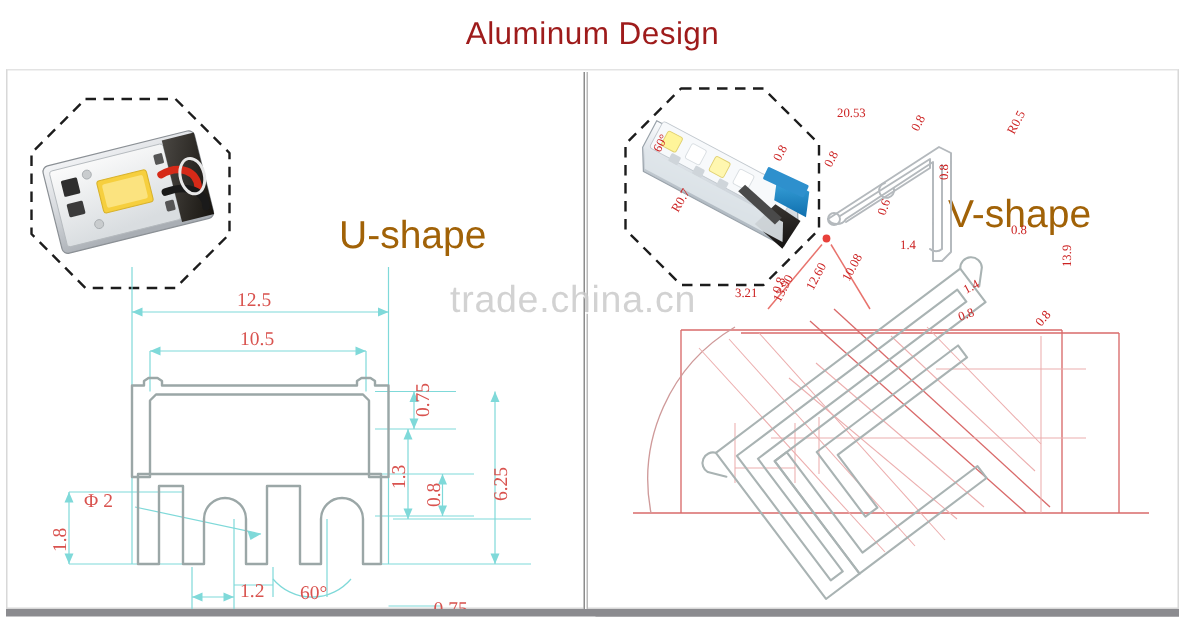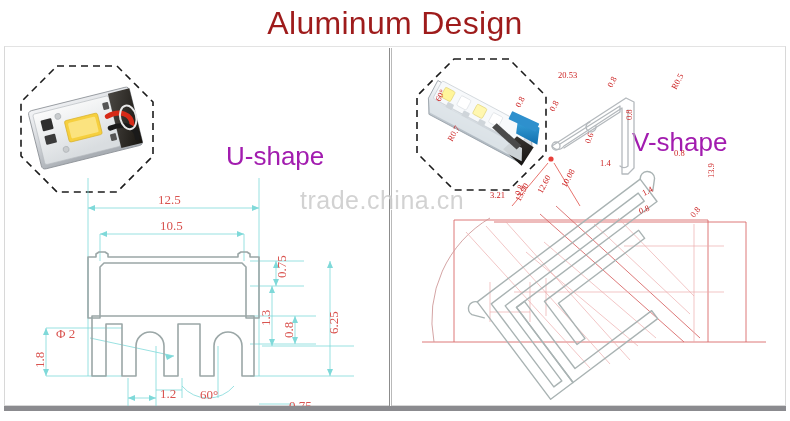--- a/index.html
+++ b/index.html
@@ -10,21 +10,21 @@
   }
   .page{position:relative;width:790px;height:421px;background:#fff;box-sizing:border-box;}
 
   
   .title-bar{
     position:absolute;left:0;top:0;width:790px;height:46px;
     display:flex;align-items:center;justify-content:center;
     background:#fff;
   }
   .title-text{
-    font-size:32px;color:#9e1b1b;letter-spacing:.3px;
+    font-size:21px;color:#9e1b1b;letter-spacing:.3px;
     font-family:"Liberation Sans", sans-serif;
   }
 
   
   .frame{
     position:absolute;left:4px;top:46px;width:782px;height:360px;
     border:1px solid #d8d8d8;border-top:1px solid #e3e3e3;box-sizing:border-box;
     background:#fff;
   }
   .divider{
@@ -43,21 +43,21 @@
   .panel-right{left:394px;width:392px;}
 
   
   .octo{
     position:absolute;
     border:0;
   }
   .octo svg{display:block;overflow:visible;}
 
   .shape-label{
-    position:absolute;color:#a21caf;font-size:26px;letter-spacing:0px;
+    position:absolute;color:#a16207;font-size:26px;letter-spacing:0px;
     font-family:"Liberation Sans", sans-serif;white-space:nowrap;
   }
   .label-u{left:222px;top:95px;}
   .label-v{left:238px;top:81px;}
 
   
   .watermark{
     position:absolute;left:300px;top:186px;
     font-size:25px;color:#c9c9c9;opacity:.82;letter-spacing:.5px;
     font-family:"Liberation Sans", sans-serif;pointer-events:none;

